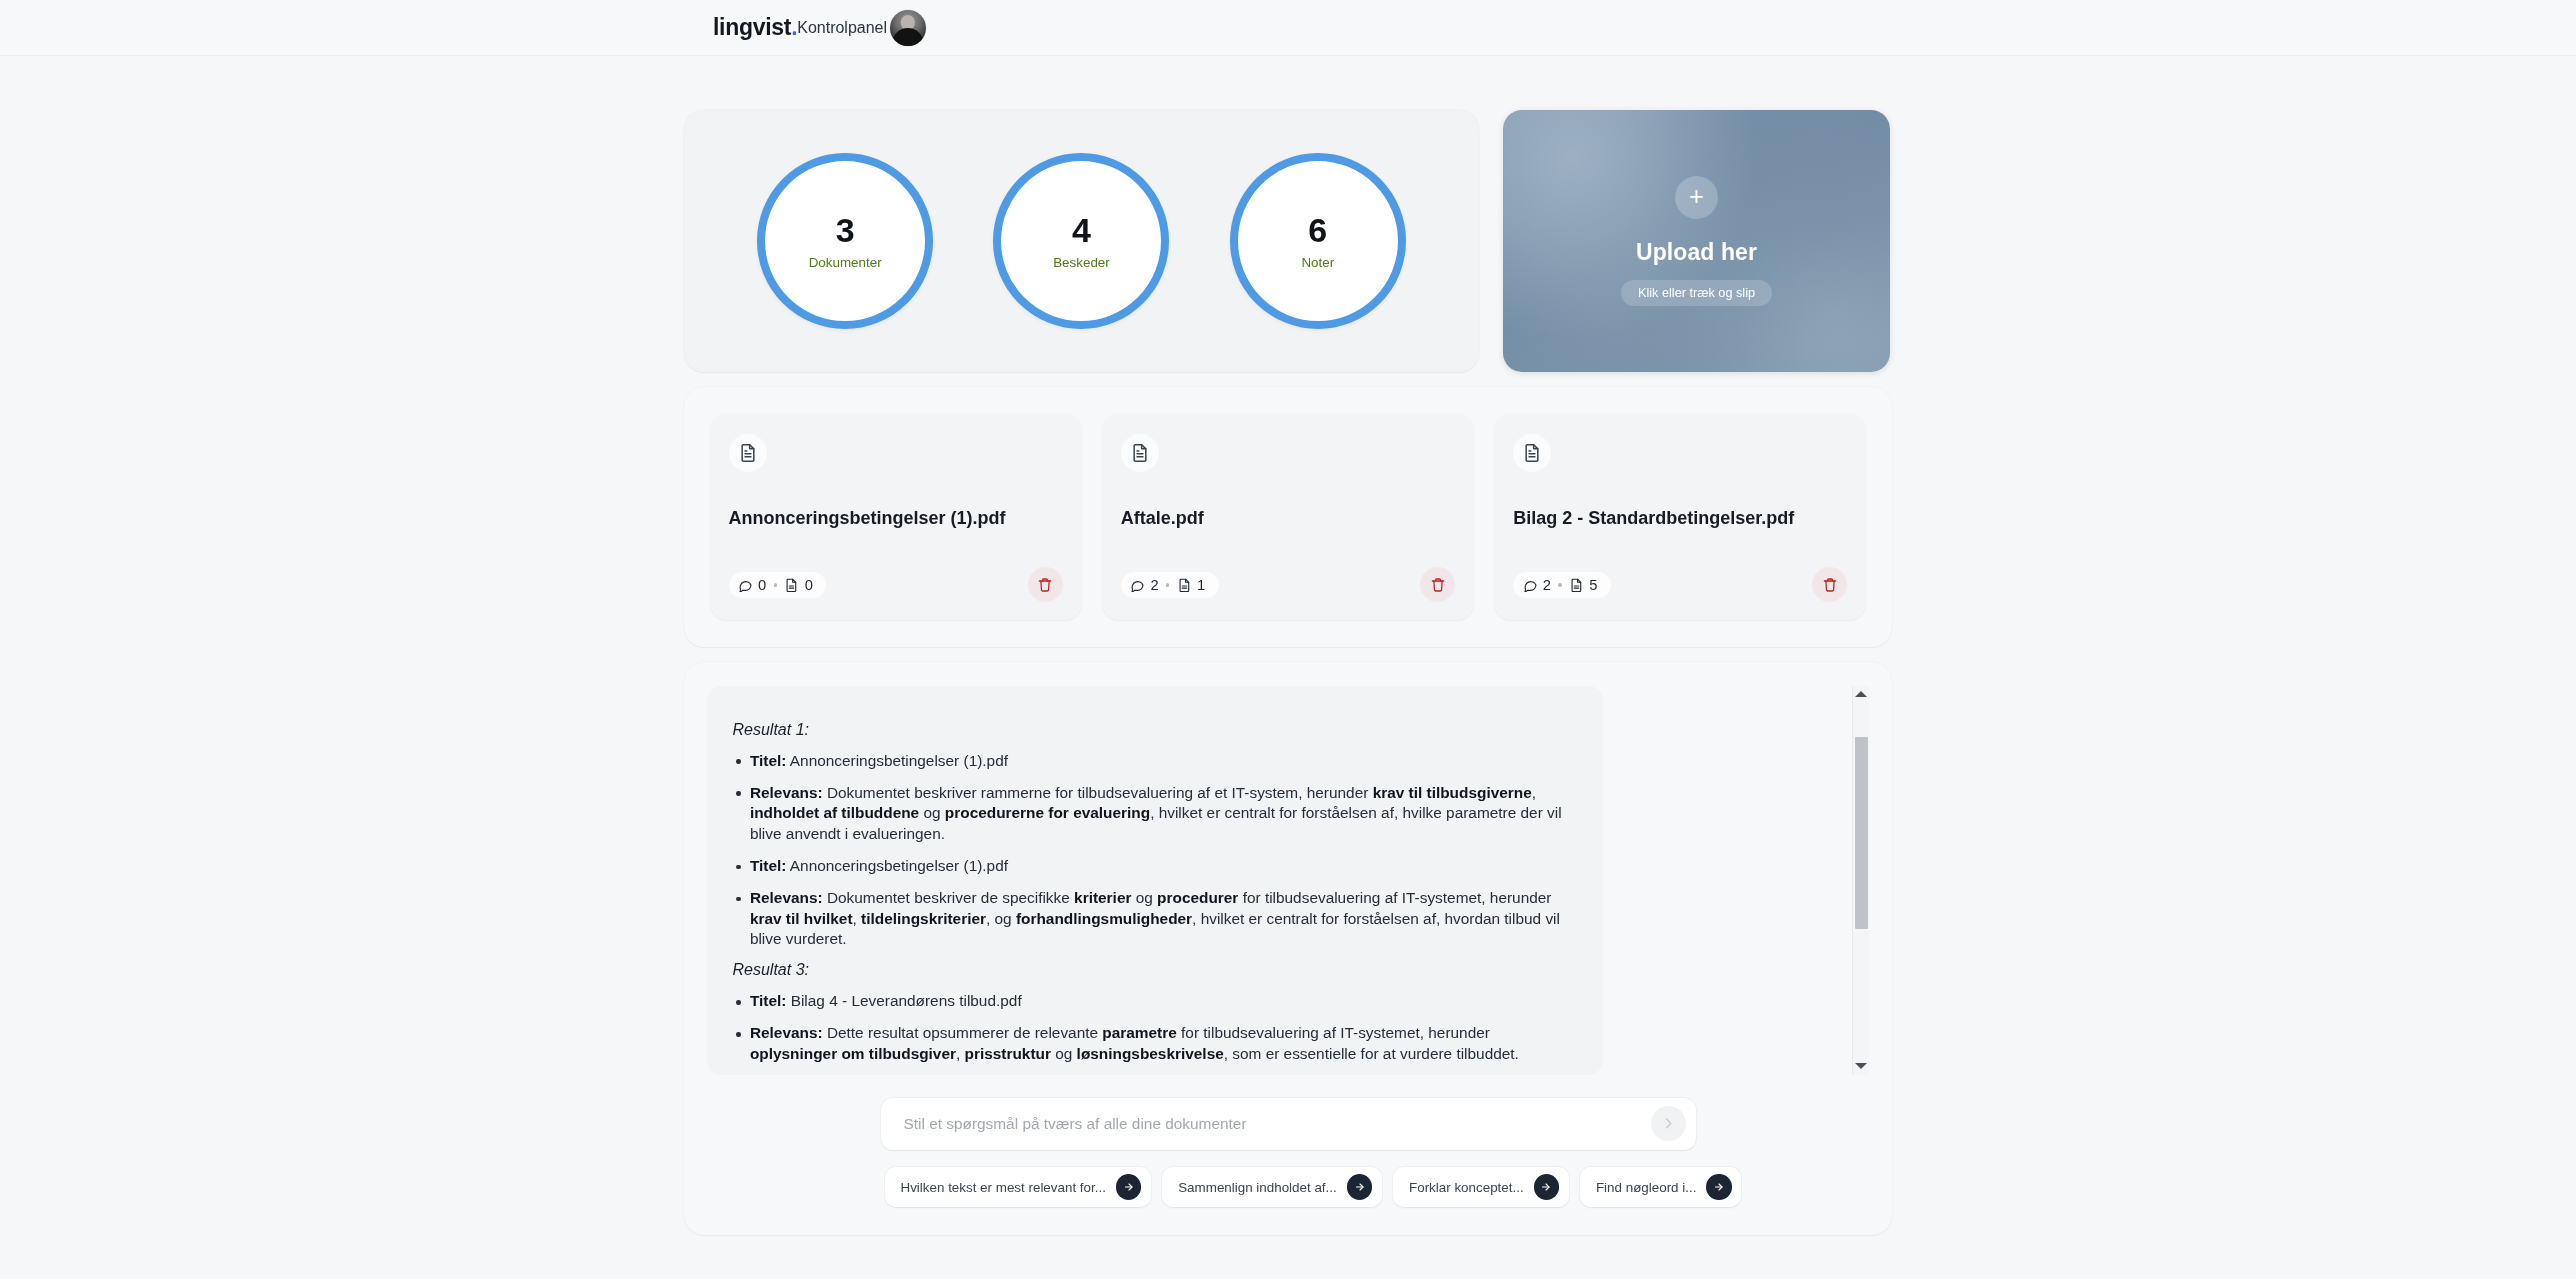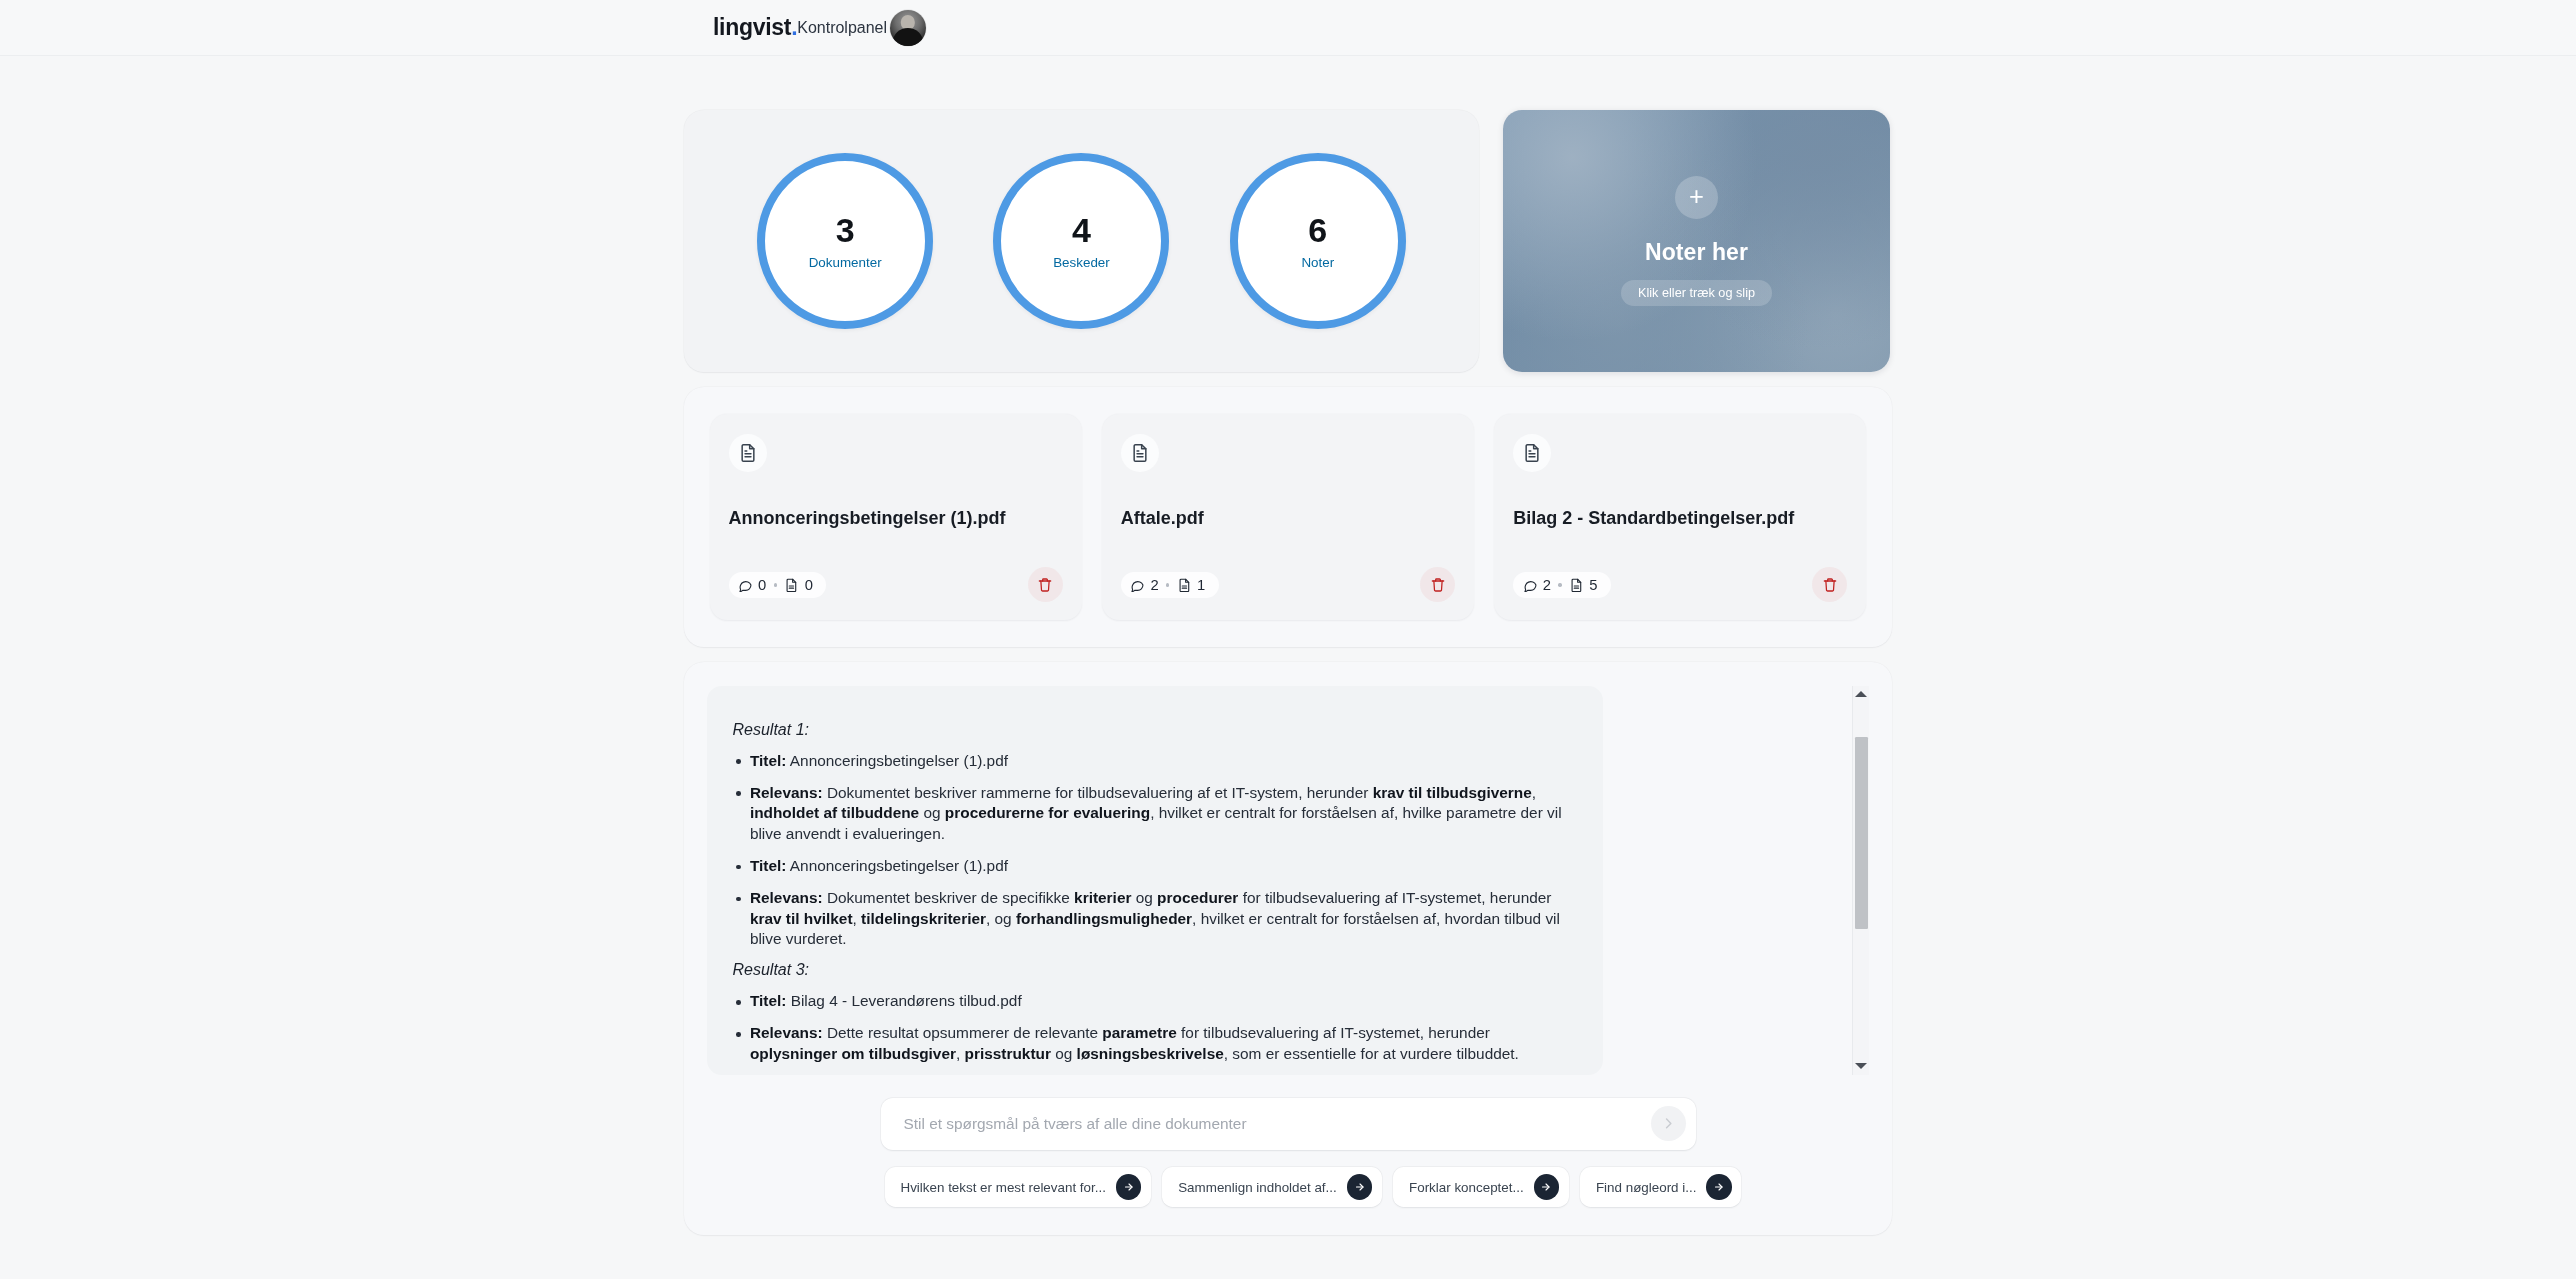--- a/index.html
+++ b/index.html
@@ -54,21 +54,21 @@
     box-shadow: 0 0.7px 1.3px rgba(16,24,40,.05), 0 0 0 0.7px rgba(16,24,40,.025);
     display: flex; align-items: center; justify-content: space-around;
     padding: 0 43px;
   }
   .stat { width: 176px; height: 176px; border-radius: 50%; background: #fff;
     border: 8.7px solid #4e9ae4;
     display: flex; flex-direction: column; align-items: center; justify-content: center;
     box-shadow: 0 1.3px 4px rgba(16,24,40,.06);
   }
   .stat-value { font-size: 34px; font-weight: 700; color: #101419; line-height: 1; }
-  .stat-label { font-size: 13.4px; color: #0369a1; margin-top: 8px; }
+  .stat-label { font-size: 13.4px; color: #4d7c0f; margin-top: 8px; }
 
   .upload-card {
     flex: 0 0 387px; height: 262px; border-radius: 19px;
     position: relative; overflow: hidden;
     display: flex; flex-direction: column; align-items: center; justify-content: center;
     background:
       radial-gradient(circle at 18% 18%, rgba(160,178,195,.95) 0%, rgba(160,178,195,0) 48%),
       radial-gradient(circle at 82% 14%, rgba(118,142,166,.9) 0%, rgba(118,142,166,0) 52%),
       radial-gradient(circle at 30% 82%, rgba(126,150,172,.9) 0%, rgba(126,150,172,0) 55%),
       radial-gradient(circle at 86% 78%, rgba(148,168,186,.85) 0%, rgba(148,168,186,0) 52%),
@@ -219,21 +219,21 @@
         <div class="stat-label">Beskeder</div>
       </div>
       <div class="stat" style="border-color: rgb(78, 154, 228);">
         <div class="stat-value">6</div>
         <div class="stat-label">Noter</div>
       </div>
     </div>
 
     <div class="upload-card">
       <div class="upload-plus">+</div>
-      <div class="upload-title">Noter her</div>
+      <div class="upload-title">Upload her</div>
       <div class="upload-hint">Klik eller træk og slip</div>
     </div>
 
   </div>
 
   <div class="docs-card">
 
     <div class="doc">
       <div class="doc-icon-wrap">
         <svg width="20" height="20" viewBox="0 0 24 24" fill="none" stroke="#39434f" stroke-width="1.8" stroke-linecap="round" stroke-linejoin="round">

